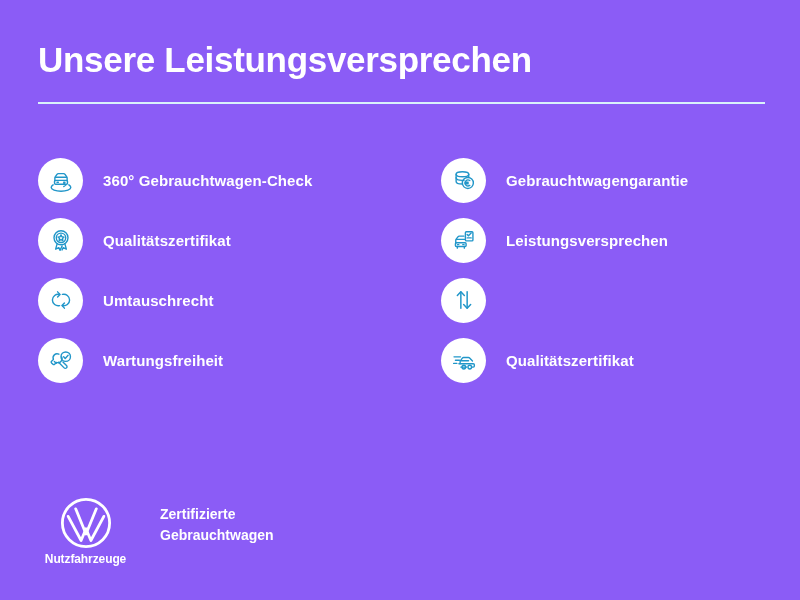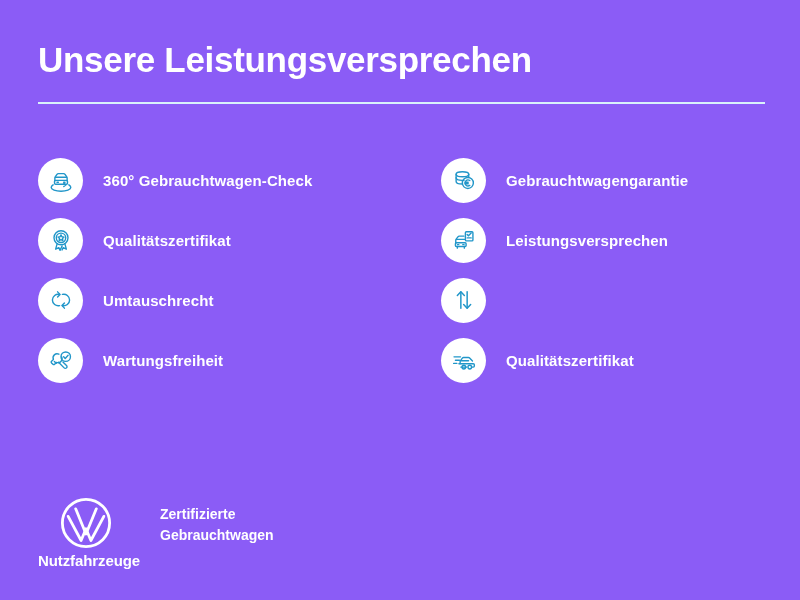--- a/index.html
+++ b/index.html
@@ -78,21 +78,21 @@
   }
   .logo-block {
     position:absolute;
     left:8px; top:0;
     width:95px;
     text-align:center;
   }
   .logo-mark { display:block; margin:0 auto; }
   .logo-sub {
     margin-top:1px;
-    font-size:15px;
+    font-size:12px;
     font-weight:bold;
     color:#ffffff;
     letter-spacing:-0.1px;
   }
   .footer-text {
     position:absolute;
     left:130px; top:9px;
     font-size:14px;
     font-weight:bold;
     color:#ffffff;

